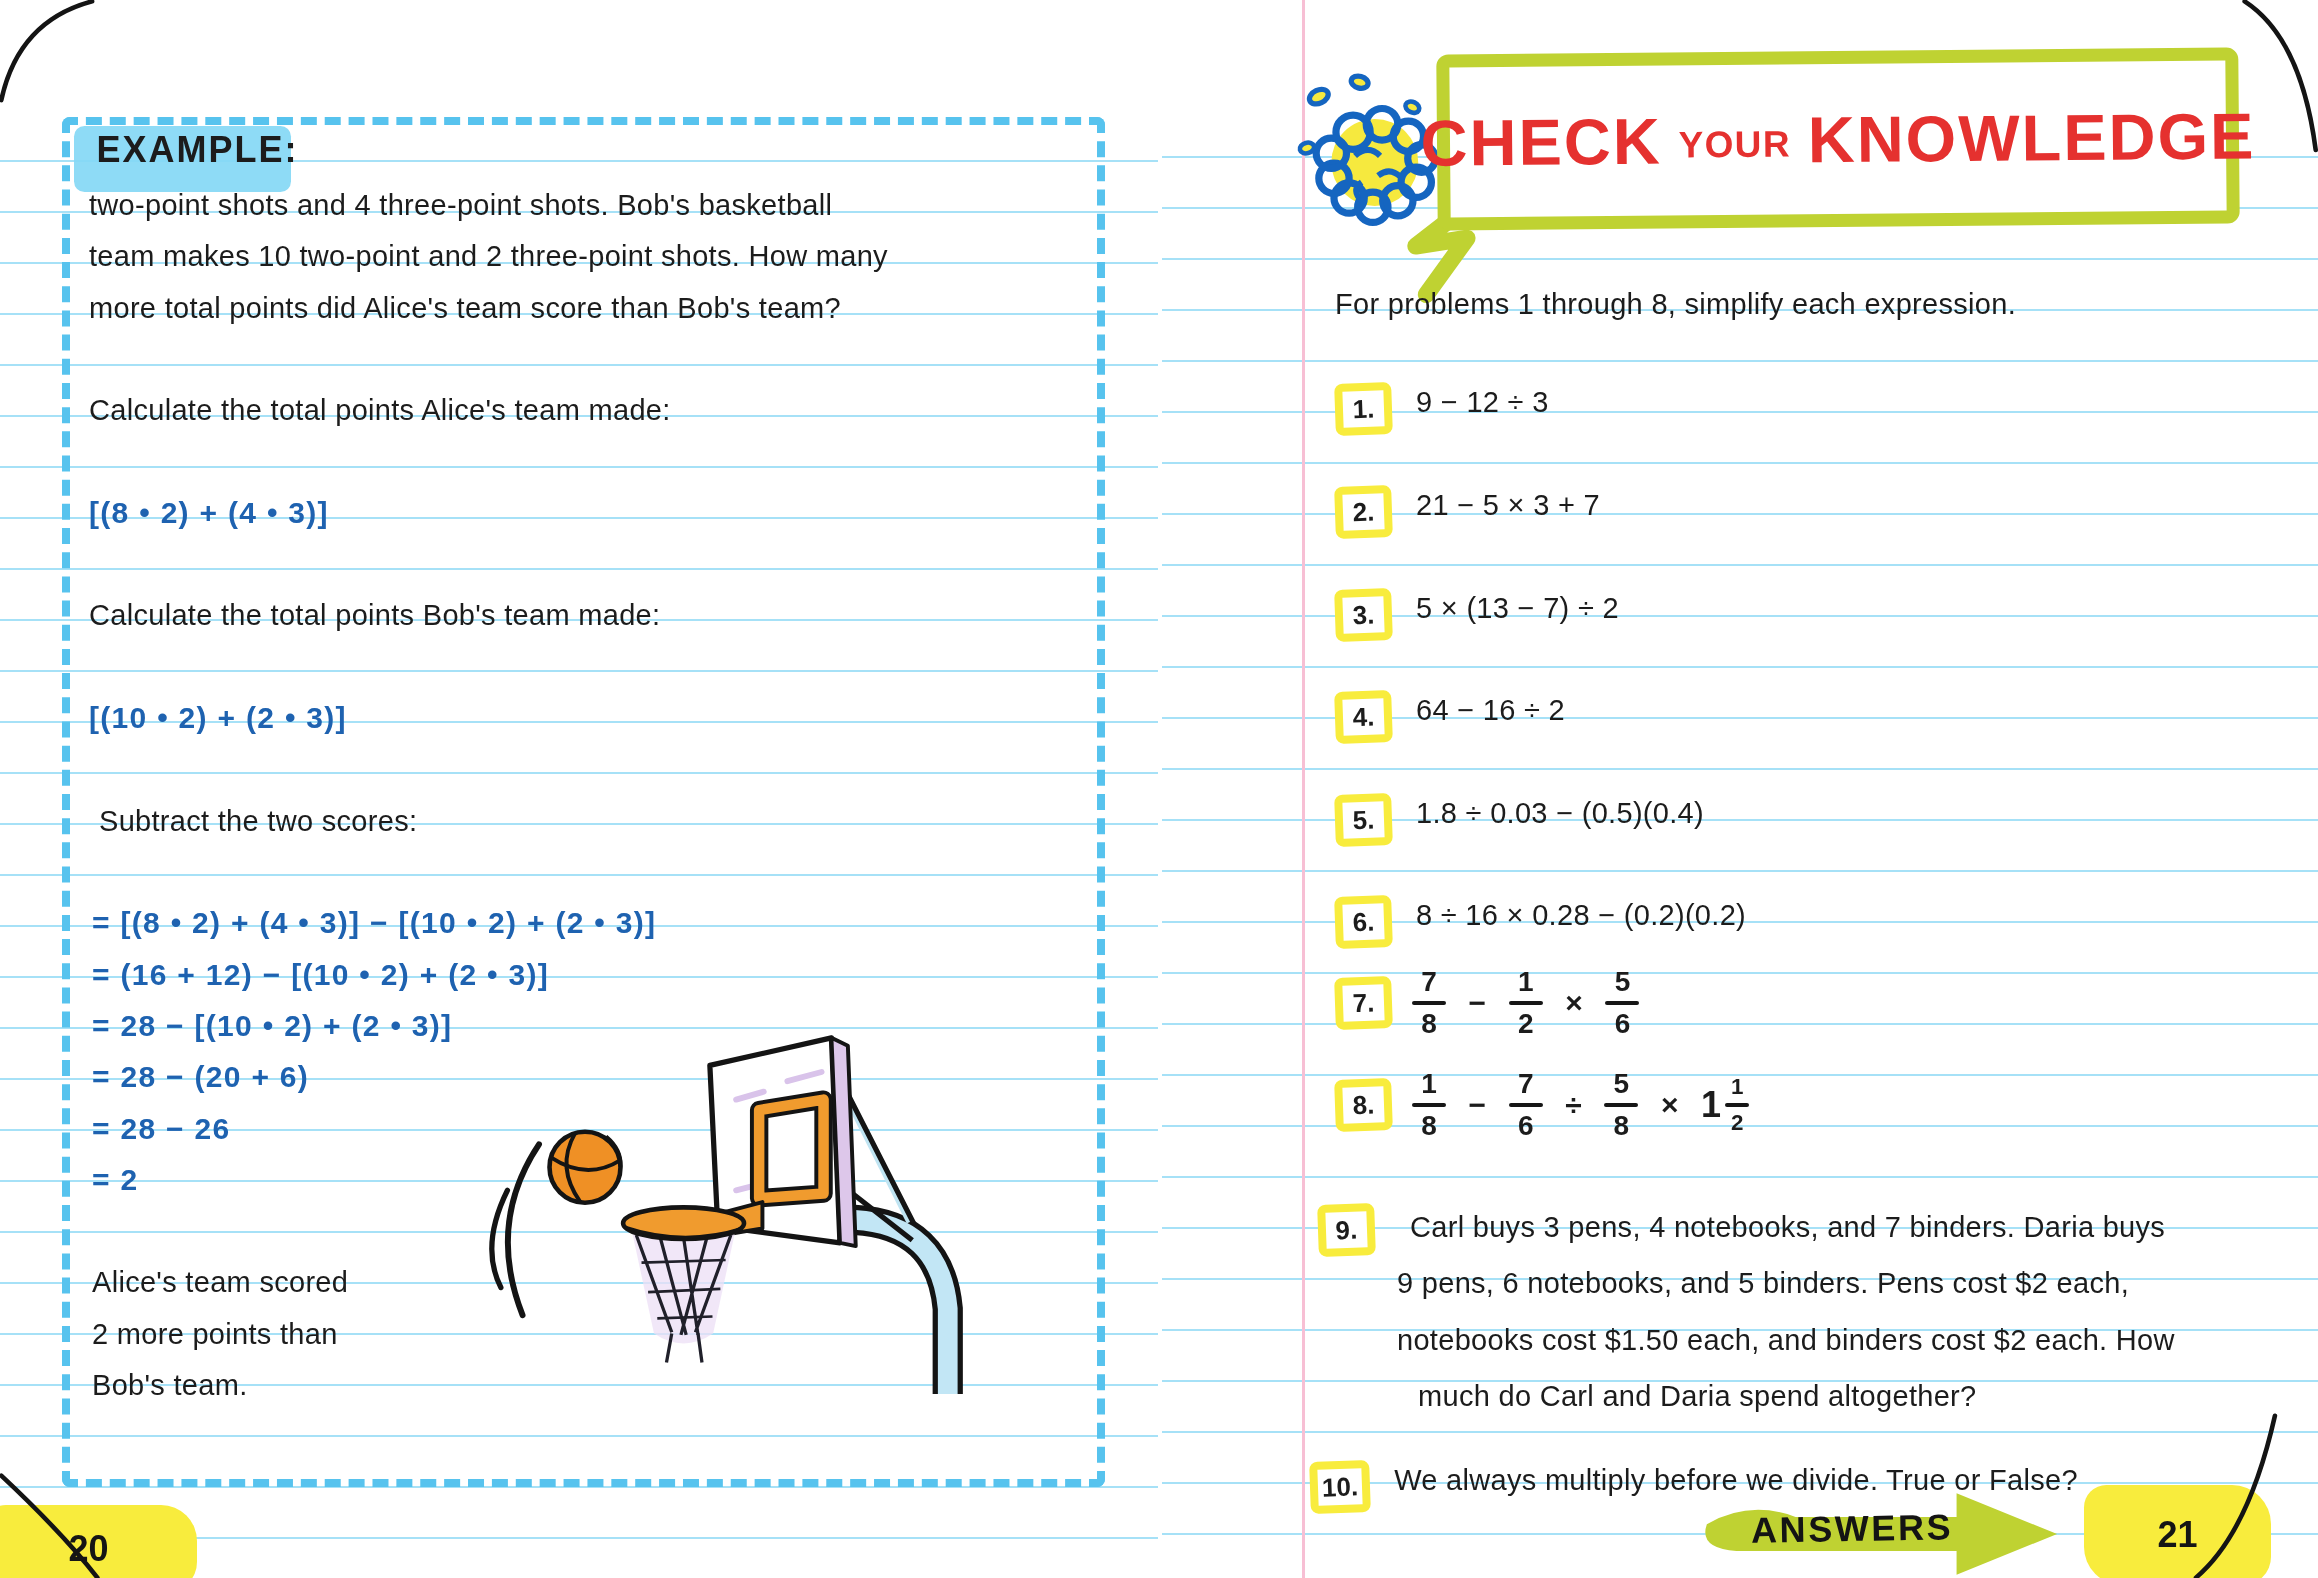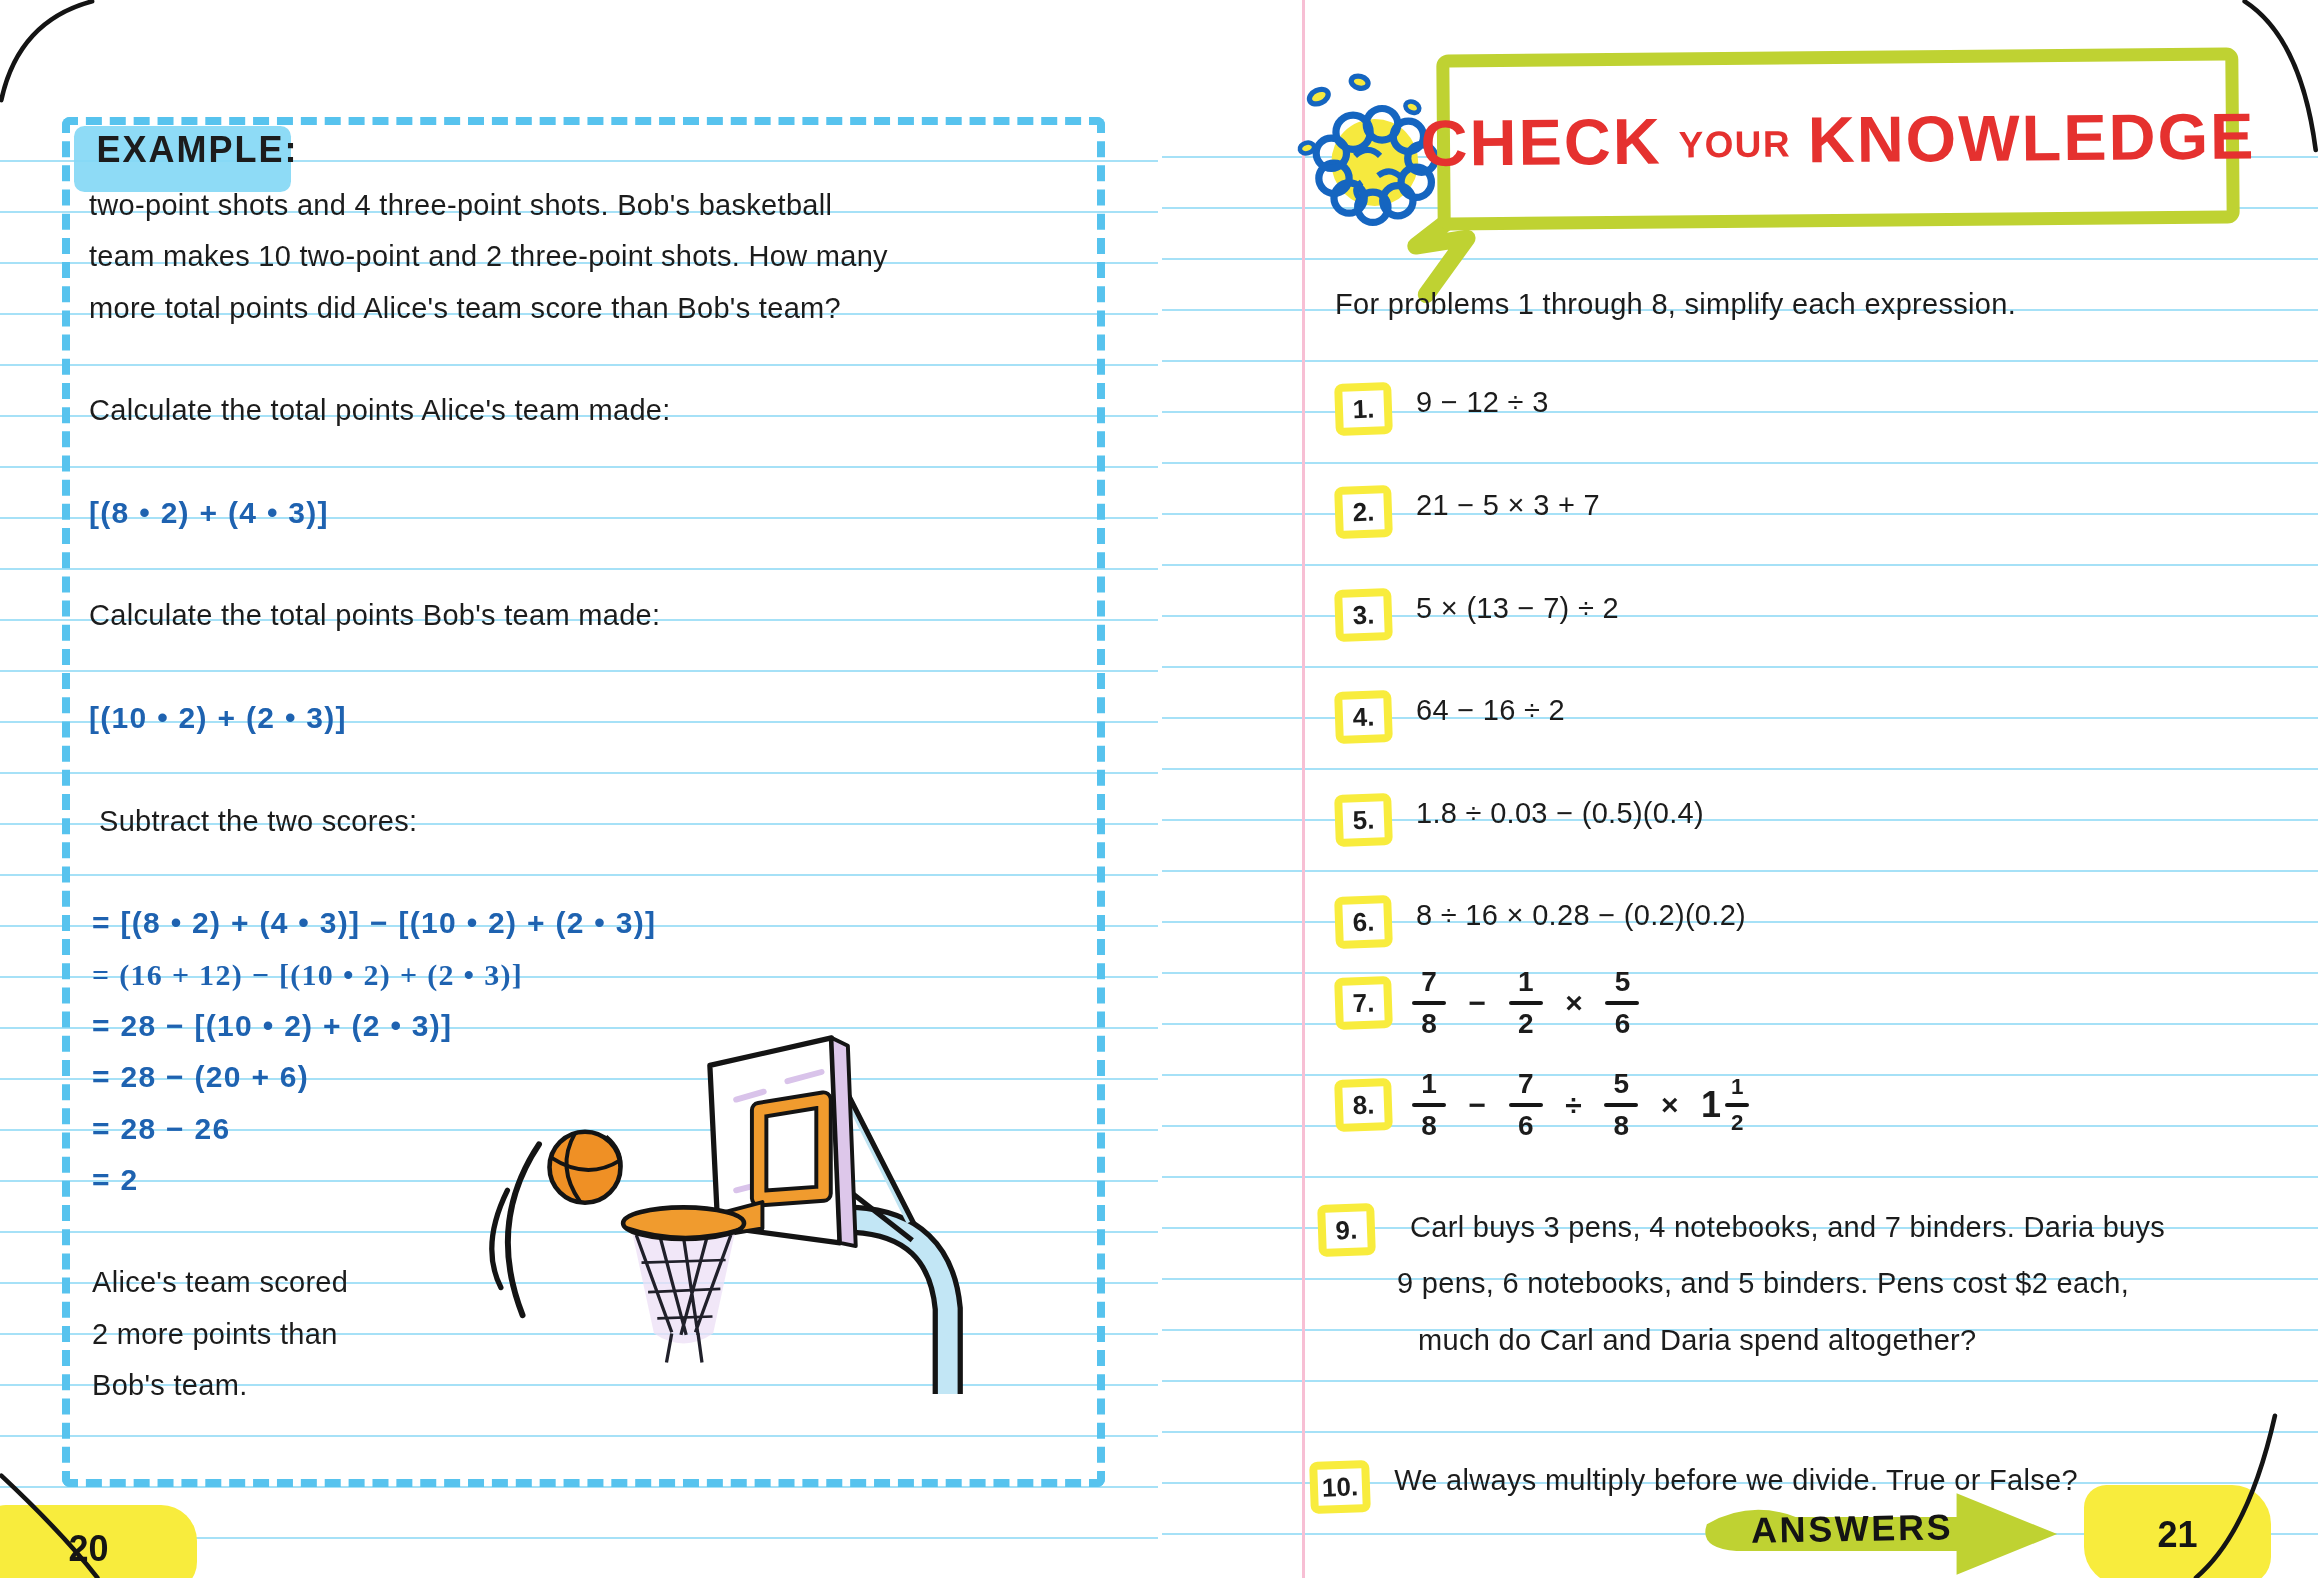--- a/index.html
+++ b/index.html
@@ -77,21 +77,21 @@
   <div class="row" style="left:89px;top:274px;">more total points did Alice's team score than Bob's team?</div>
 
   <div class="row" style="left:89px;top:376px;">Calculate the total points Alice's team made:</div>
   <div class="row blue-ink" style="left:89px;top:479px;">[(8 • 2) + (4 • 3)]</div>
   <div class="row" style="left:89px;top:581px;">Calculate the total points Bob's team made:</div>
   <div class="row blue-ink" style="left:89px;top:684px;">[(10 • 2) + (2 • 3)]</div>
   <div class="row" style="left:99px;top:787px;">Subtract the two scores:</div>
 
   <div id="eq-steps">
       <div class="row blue-ink" style="left: 92px; top: 889px;">= [(8 • 2) + (4 • 3)]  −  [(10 • 2) + (2 • 3)]</div>
-      <div class="row blue-ink" style="left: 92px; top: 941px; font-family: Liberation Serif, serif;">= (16 + 12) − [(10 • 2) + (2 • 3)]</div>
+      <div class="row blue-ink" style="left: 92px; top: 941px;">= (16 + 12) − [(10 • 2) + (2 • 3)]</div>
       <div class="row blue-ink" style="left: 92px; top: 992px;">= 28 − [(10 • 2) + (2 • 3)]</div>
       <div class="row blue-ink" style="left: 92px; top: 1043px;">= 28 − (20 + 6)</div>
       <div class="row blue-ink" style="left: 92px; top: 1095px;">= 28 − 26</div>
       <div class="row blue-ink" style="left: 92px; top: 1146px;">= 2</div>
     </div>
   <div id="conclusion">
       <div class="row" style="left: 92px; top: 1248px;">Alice's team scored</div>
       <div class="row" style="left: 92px; top: 1300px;">2 more points than</div>
       <div class="row" style="left: 92px; top: 1351px;">Bob's team.</div>
     </div>
@@ -251,20 +251,21 @@
             <span>2</span>
           </span>
         </span>
       </div>
       <div style="top: 1193px; left: 1318px; position: absolute;">
         <div class="pm-line">
           <span class="badge">9.</span>
           <span style="margin-left: 35px;">Carl buys 3 pens, 4 notebooks, and 7 binders. Daria buys</span>
         </div>
         <div class="pm-line" style="margin-left: 79px;">9 pens, 6 notebooks, and 5 binders. Pens cost $2 each,</div>
+        <div class="pm-line" style="margin-left: 79px;">notebooks cost $1.50 each, and binders cost $2 each. How</div>
         <div class="pm-line" style="margin-left: 100px;">much do Carl and Daria spend altogether?</div>
       </div>
       <div class="problem" style="top: 1450px; left: 1310px;">
         <span class="badge">10.</span>
         <span class="ptext">We always multiply before we divide. True or False?</span>
       </div>
     </div>
 
   <svg style="left:1697px;top:1488px;" width="368" height="92" viewBox="0 0 560 140">
     <path d="M15,55 Q80,18 150,44 L395,44 L395,8 L548,70 L395,132 L395,96 L60,96 Q2,92 15,55 Z" fill="#bfd232"></path>

